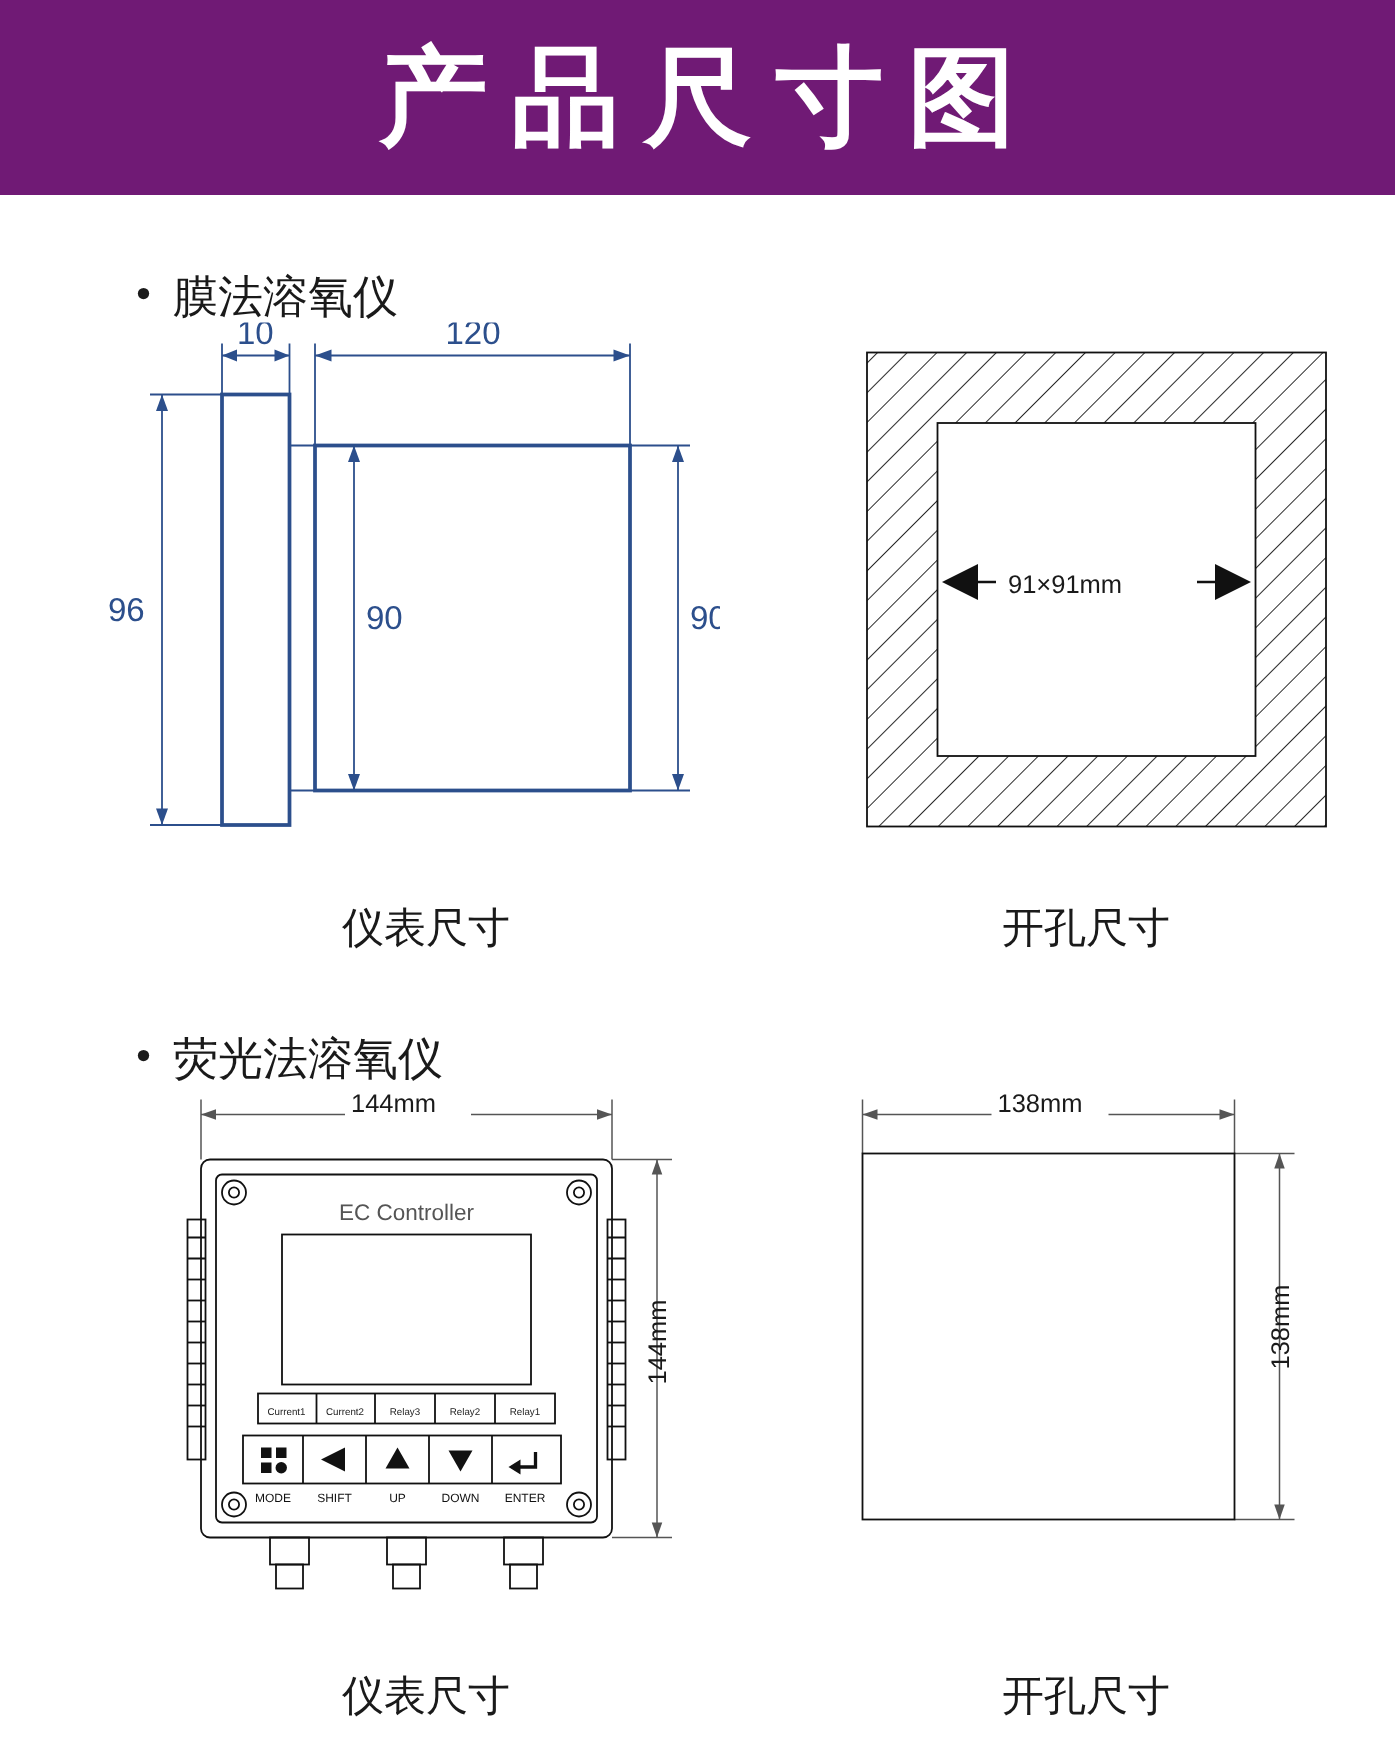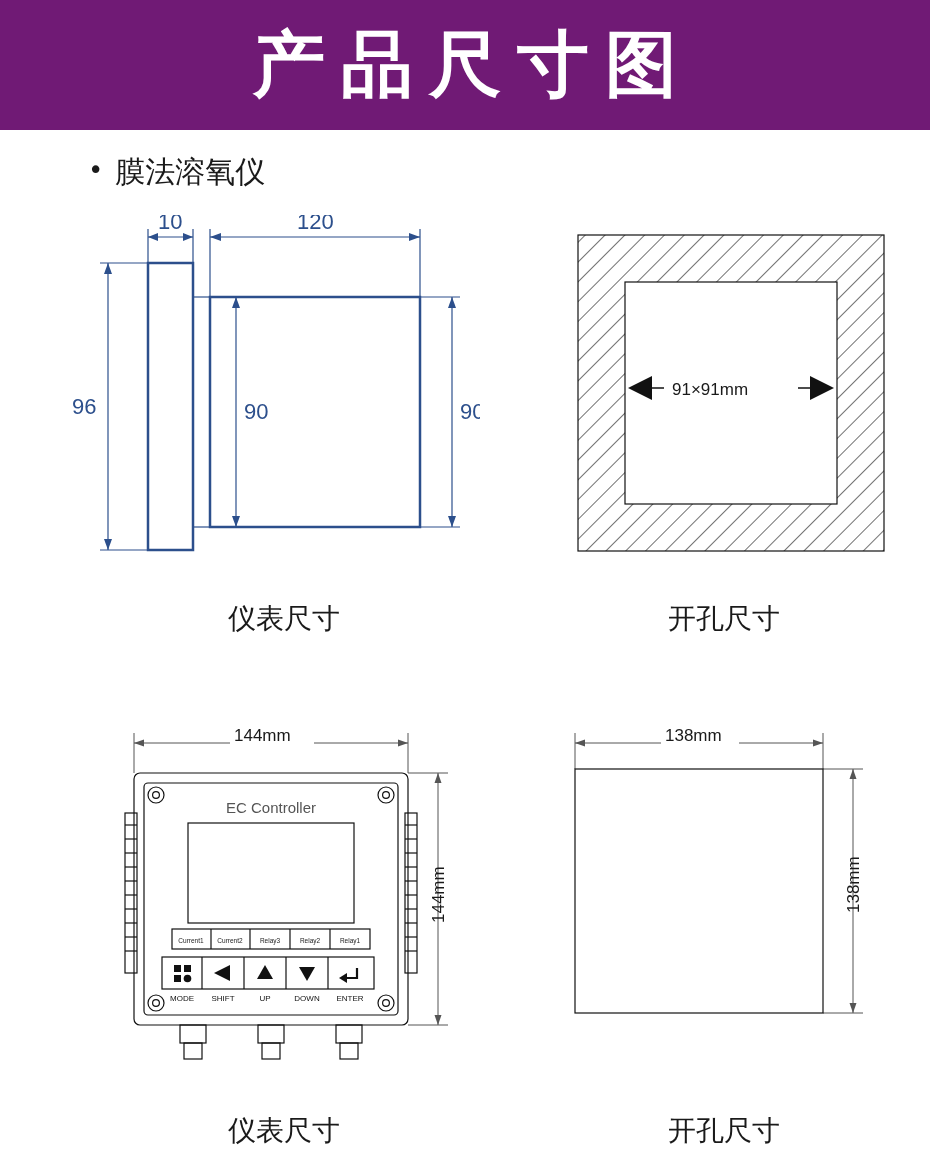--- a/index.html
+++ b/index.html
@@ -40,20 +40,21 @@
     text-indent: 16px;
   }
 
   
   .section-heading {
     position: absolute;
     font-size: 30px;
     color: #1a1a1a;
     font-family: "DejaVu Sans", sans-serif;
     white-space: nowrap;
+    margin-top: 26px;
   }
   .section-heading .bullet {
     display: inline-block;
     margin-right: 12px;
     font-size: 26px;
     vertical-align: 3px;
   }
   #heading-1 { left: 88px; top: 152px; }
   #heading-2 { left: 88px; top: 660px; }
 
@@ -164,20 +165,23 @@
     <line x1="78" y1="168" x2="264" y2="168" stroke="#111111" stroke-width="1.6"></line>
     <polygon points="68,168 92,156 92,180" fill="#111111"></polygon>
     <polygon points="274,168 250,156 250,180" fill="#111111"></polygon>
     <rect x="104" y="155" width="134" height="26" fill="#ffffff"></rect>
     <text class="dim-text-dark" x="112" y="175" font-size="18">91×91mm</text>
   </svg>
 
   <div class="caption" id="cap-1a">仪表尺寸</div>
   <div class="caption" id="cap-1b">开孔尺寸</div>
 
+  <div class="section-heading" id="heading-2">
+    <span class="bullet">•</span><span>荧光法溶氧仪</span>
+  </div>
 
   <svg class="draw" style="left:110px; top:725px;" width="360" height="375" viewBox="0 0 360 375">
 
     <line x1="24" y1="18" x2="298" y2="18" class="gray-thin"></line>
     <polygon points="24,18 34,14.5 34,21.5" fill="#555555"></polygon>
     <polygon points="298,18 288,14.5 288,21.5" fill="#555555"></polygon>
     <line x1="24" y1="8" x2="24" y2="48" class="gray-thin"></line>
     <line x1="298" y1="8" x2="298" y2="48" class="gray-thin"></line>
     <rect x="120" y="2" width="84" height="18" fill="#ffffff"></rect>
     <text class="dim-text-dark" x="124" y="16">144mm</text>

